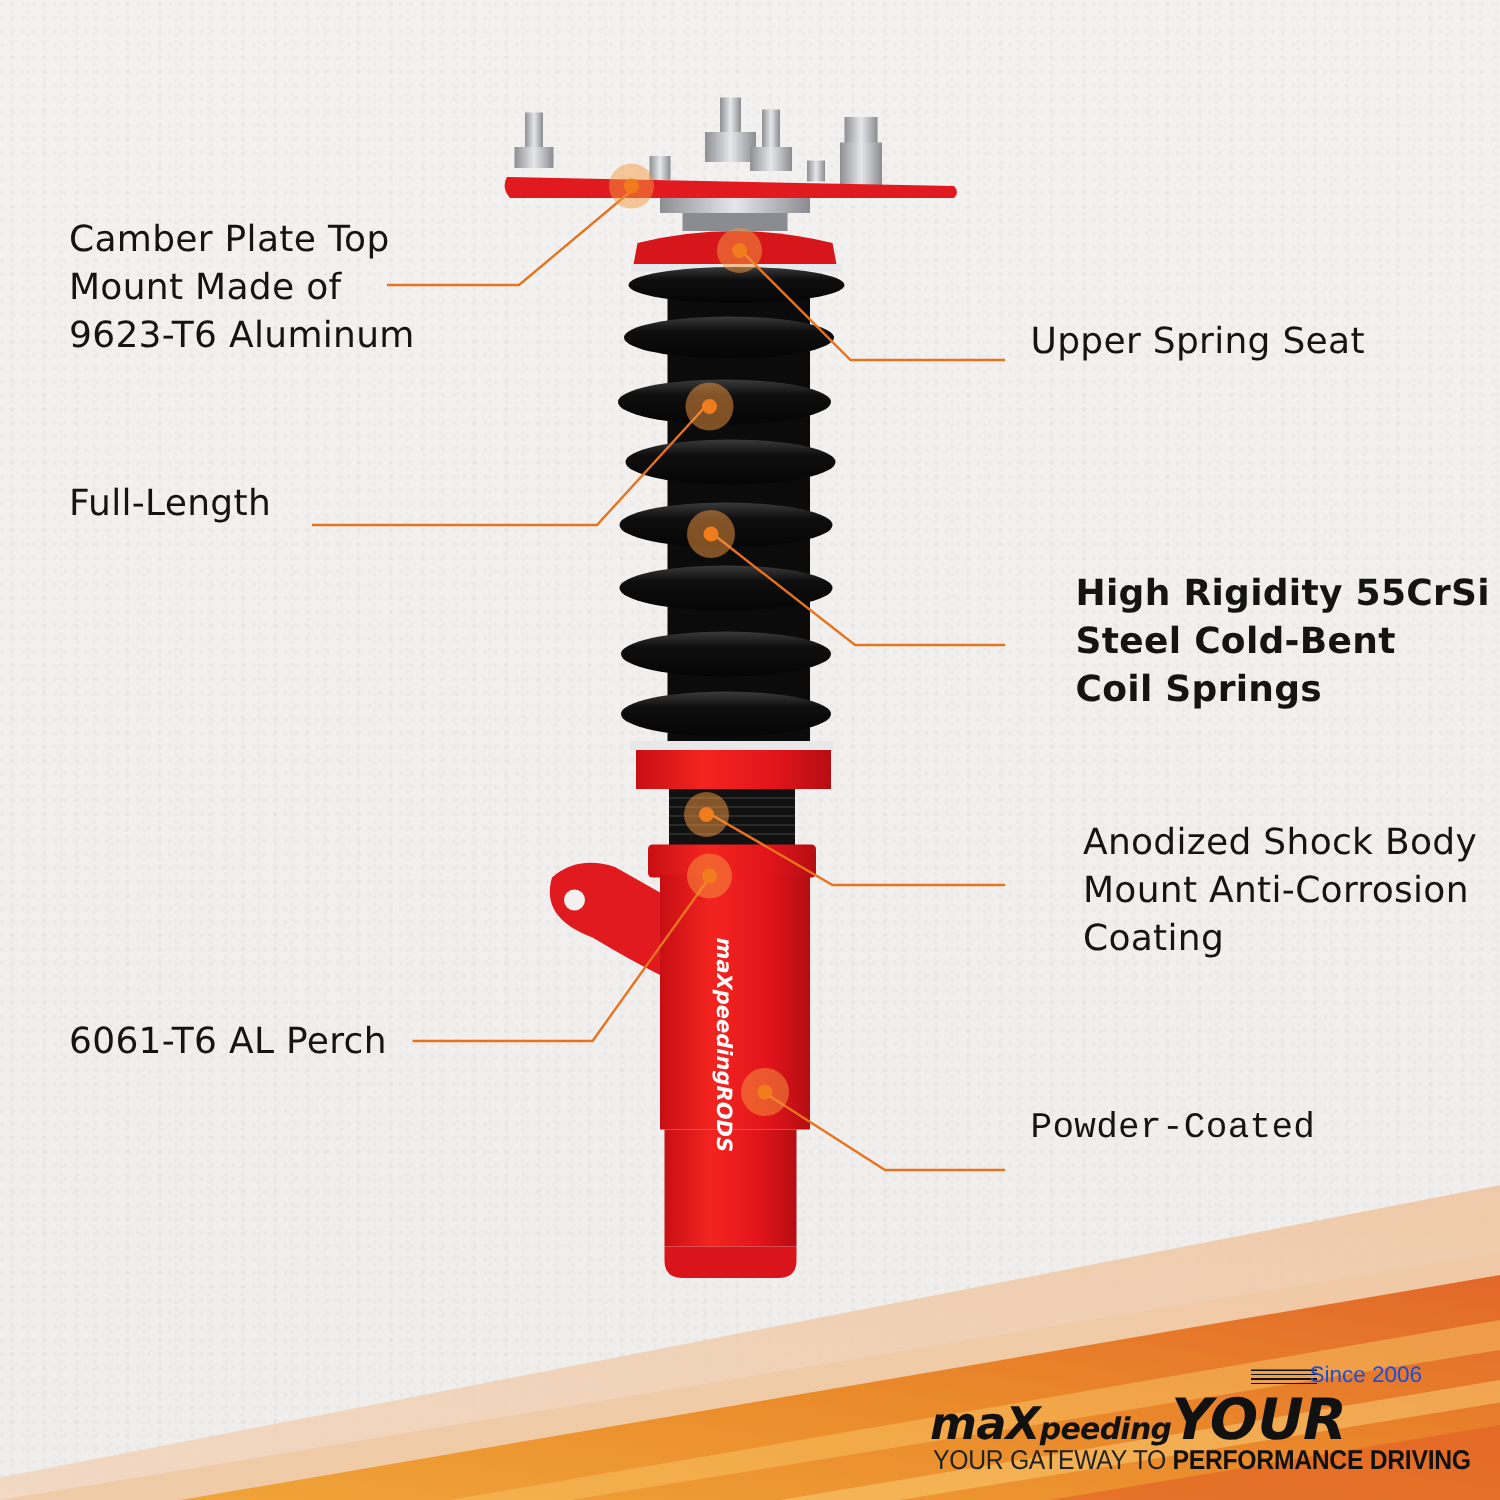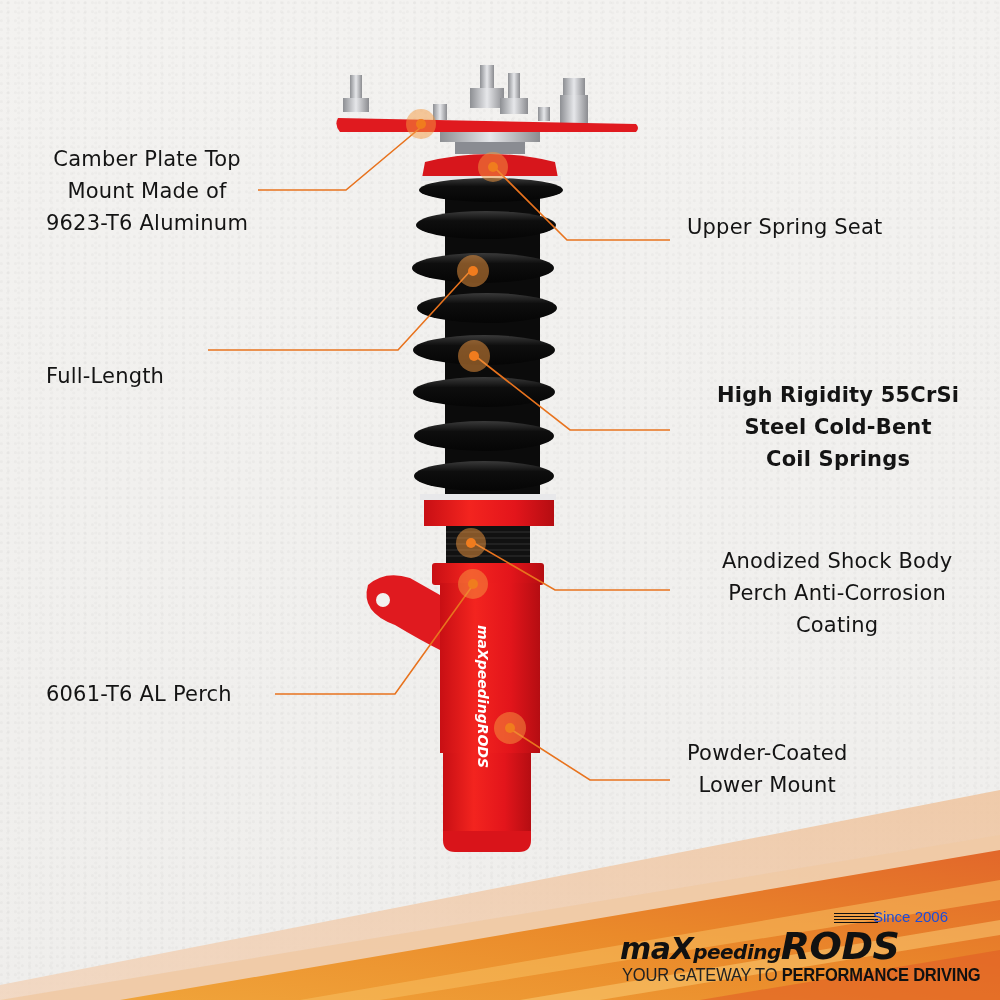--- a/index.html
+++ b/index.html
@@ -3,21 +3,21 @@
 <meta charset="utf-8">
 <style>
   html,body{margin:0;padding:0;}
   body{width:1000px;height:1000px;overflow:hidden;position:relative;
     background:#f2f1ef;font-family:"Liberation Sans",sans-serif;}
   .paper{position:absolute;inset:0;
     background:
       radial-gradient(circle at 20% 30%, rgba(0,0,0,0.025) 0 1px, transparent 2px) 0 0/7px 9px,
       radial-gradient(circle at 70% 60%, rgba(0,0,0,0.02) 0 1px, transparent 2px) 0 0/11px 5px,
       linear-gradient(#f3f2f0,#efeeec);}
-  .label{position:absolute;font-family:"DejaVu Sans",sans-serif;font-size:21px;line-height:32px;color:#141414;letter-spacing:0.2px;text-align:center;}
+  .label{position:absolute;font-family:"DejaVu Sans",sans-serif;font-size:24px;line-height:32px;color:#141414;letter-spacing:0.2px;}
   .label span{display:block;white-space:nowrap;}
   svg.overlay{position:absolute;left:0;top:0;}
   .brand{position:absolute;left:620px;top:908px;width:330px;}
   .since{position:absolute;right:2px;top:0;font-size:15px;color:#1d4ed8;font-family:"Liberation Sans",sans-serif;}
   .since-lines{position:absolute;right:72px;top:5px;width:44px;height:10px;
     background:repeating-linear-gradient(#111 0 1px,transparent 1px 3px);}
   .wordmark{position:absolute;left:0;top:16px;font-family:"DejaVu Sans",sans-serif;font-weight:bold;font-style:italic;font-size:30px;color:#111;letter-spacing:-0.5px;white-space:nowrap;}
   .wordmark .big{font-size:38px;}
   .wordmark .small{font-size:20px;font-style:italic;}
   .tagline{position:absolute;left:2px;top:56px;font-family:"Liberation Sans",sans-serif;font-size:16.5px;color:#222;white-space:nowrap;letter-spacing:-0.2px;transform:scaleY(1.1);transform-origin:left top;}
@@ -148,47 +148,46 @@
     <circle cx="510" cy="728" r="16" fill="#f59a40" opacity="0.5"></circle>
       <circle cx="510" cy="728" r="5" fill="#f07c1e"></circle>
   </g>
 </svg>
 
 <div class="label" style="left:46px;top:143px;">
   <span>Camber Plate Top</span>
   <span>Mount Made of</span>
   <span>9623-T6 Aluminum</span>
 </div>
-<div class="label" style="left:46px;top:319px;margin-top:41px;">
+<div class="label" style="left:46px;top:319px;">
   <span>Full-Length</span>
 </div>
 <div class="label" style="left:46px;top:678px;">
   <span>6061-T6 AL Perch</span>
 </div>
 
 <div class="label" style="left:687px;top:211px;">
   <span>Upper Spring Seat</span>
 </div>
 <div class="label" style="left:717px;top:379px;font-weight:bold;">
   <span>High Rigidity 55CrSi</span>
   <span>Steel Cold-Bent</span>
   <span>Coil Springs</span>
 </div>
 <div class="label" style="left:687px;top:545px;margin-left:35px;">
   <span>Anodized Shock Body</span>
-  <span>Perch Anti-Corrosion</span>
+  <span>Mount Anti-Corrosion</span>
   <span>Coating</span>
 </div>
-<div class="label" style="left:687px;top:737px;">
+<div class="label" style="left:687px;top:737px;font-family:Liberation Mono, monospace;">
   <span>Powder-Coated</span>
-  <span>Lower Mount</span>
 </div>
 
 <div class="brand">
   <div class="since-lines"></div>
   <div class="since">Since 2006</div>
   <div class="wordmark">
-    <span>maX</span><span class="small">peeding</span><span class="big">RODS</span>
+    <span>maX</span><span class="small">peeding</span><span class="big">YOUR</span>
   </div>
   <div class="tagline">
     <span>YOUR GATEWAY TO </span><b>PERFORMANCE DRIVING</b>
   </div>
 </div>
 
 </body></html>

